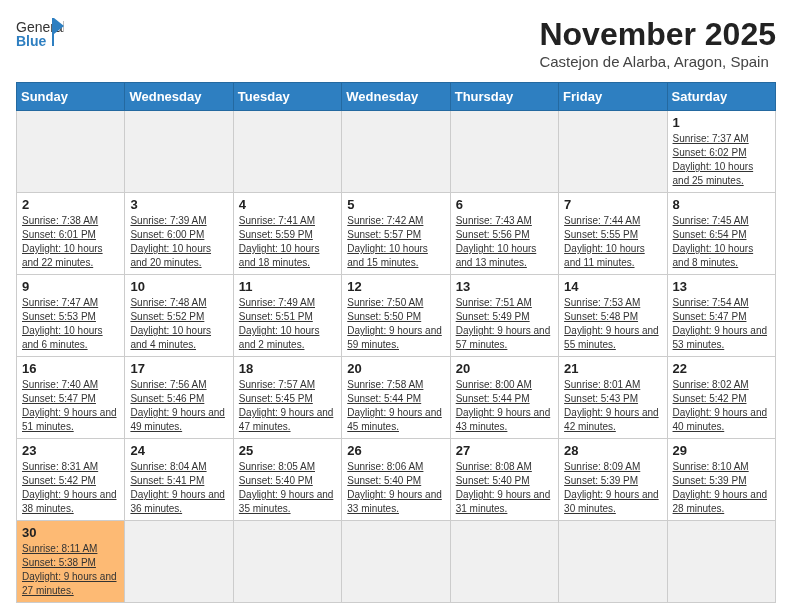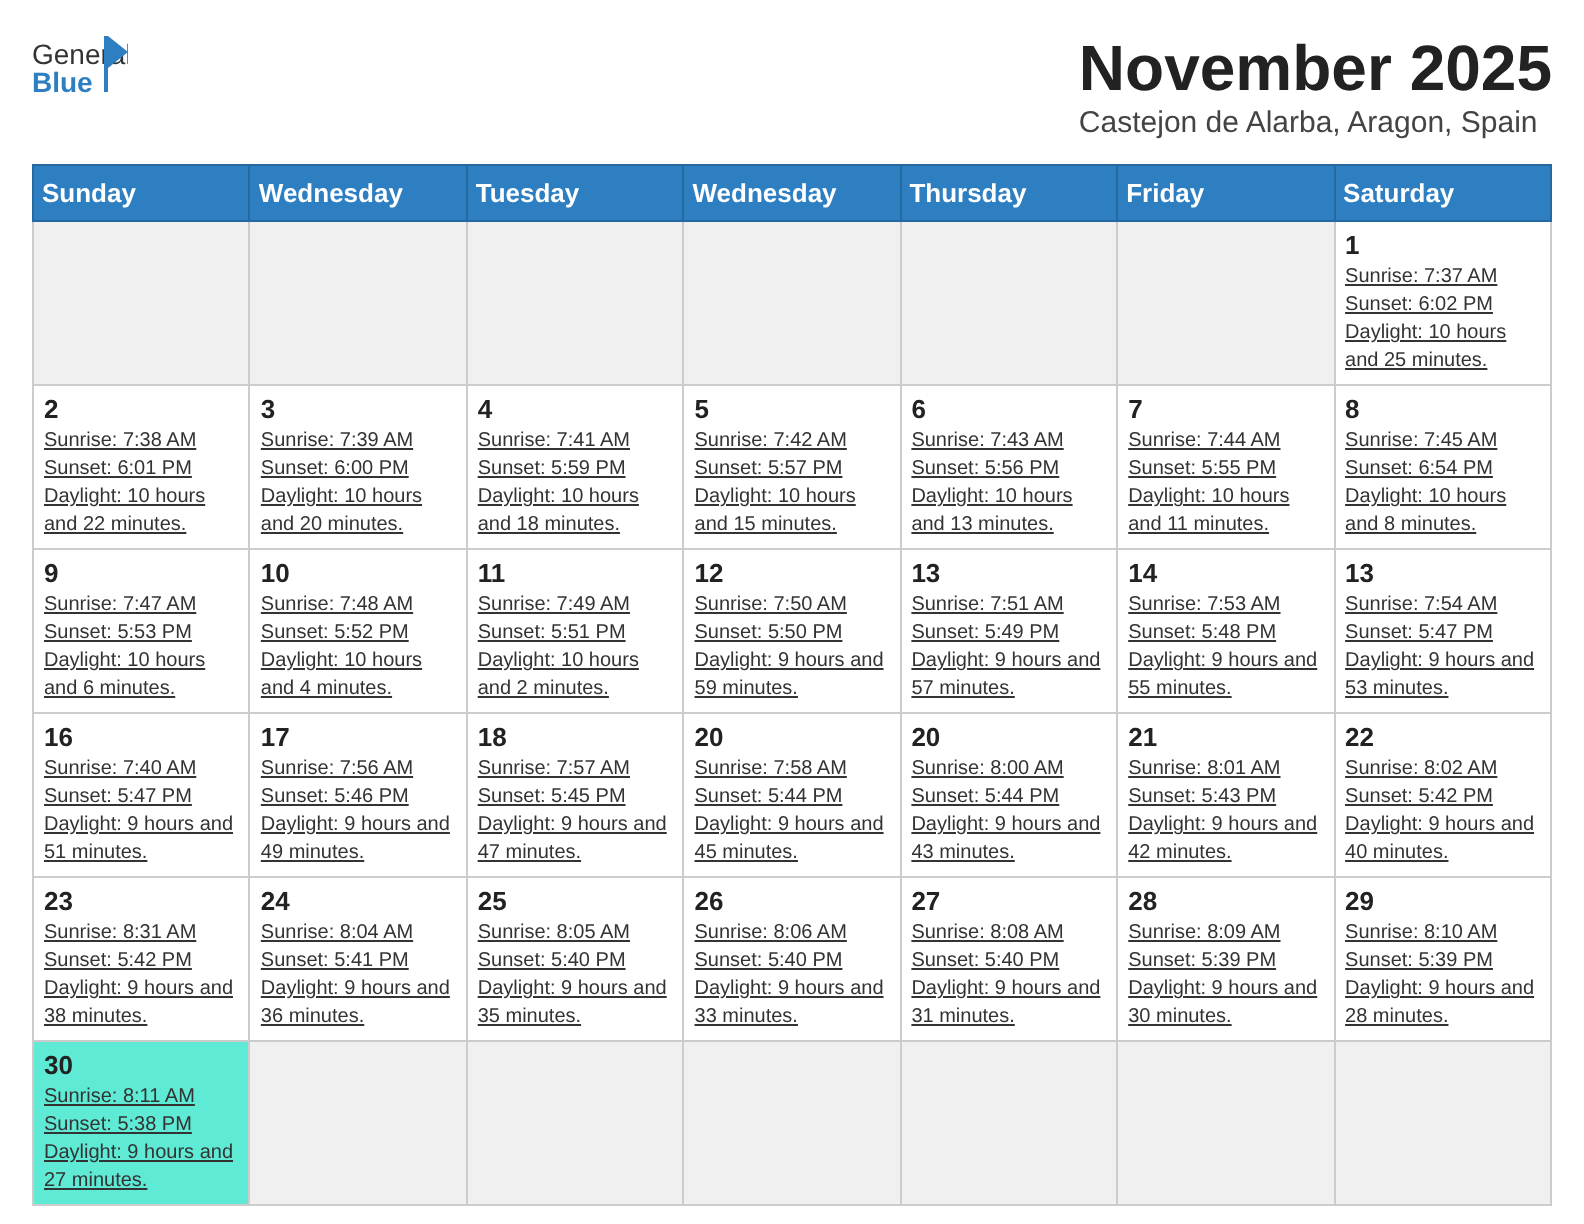--- a/index.html
+++ b/index.html
@@ -70,21 +70,21 @@
     }
     .logo-wrapper {
       display: flex;
       align-items: center;
       gap: 4px;
     }
     .logo-svg {
       margin-right: 2px;
     }
     .last-row td {
-      background: #5eead4;
+      background: #fdba74;
     }
   </style>
 </head>
 <body>
 
 <div class="header-area">
   <div class="logo-wrapper">
     <svg class="logo-svg" width="48" height="38" viewBox="0 0 48 38">
 
       <text x="0" y="16" font-family="Arial" font-size="14" fill="#333" font-weight="normal">General</text>

